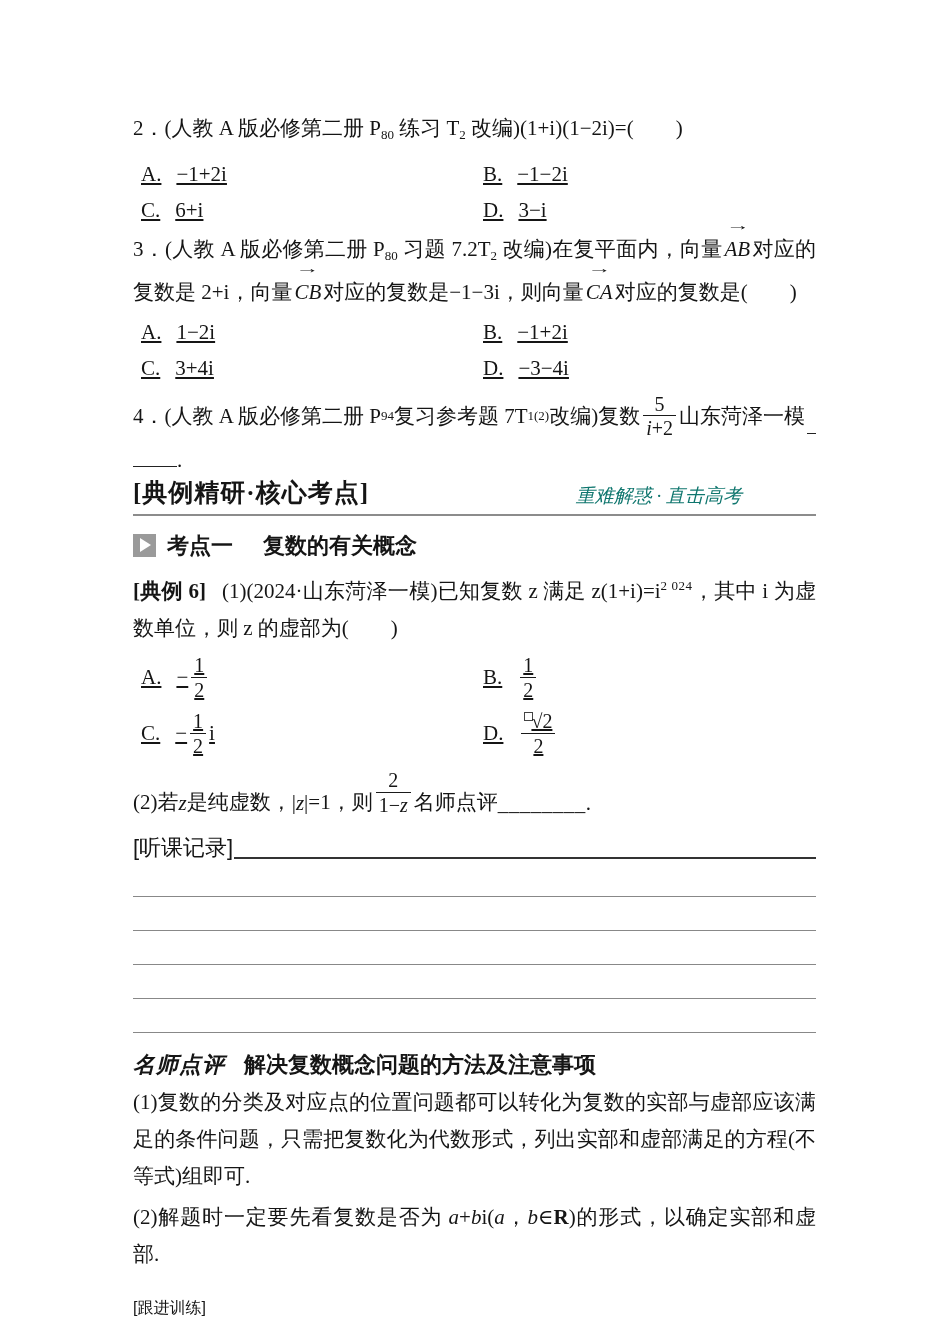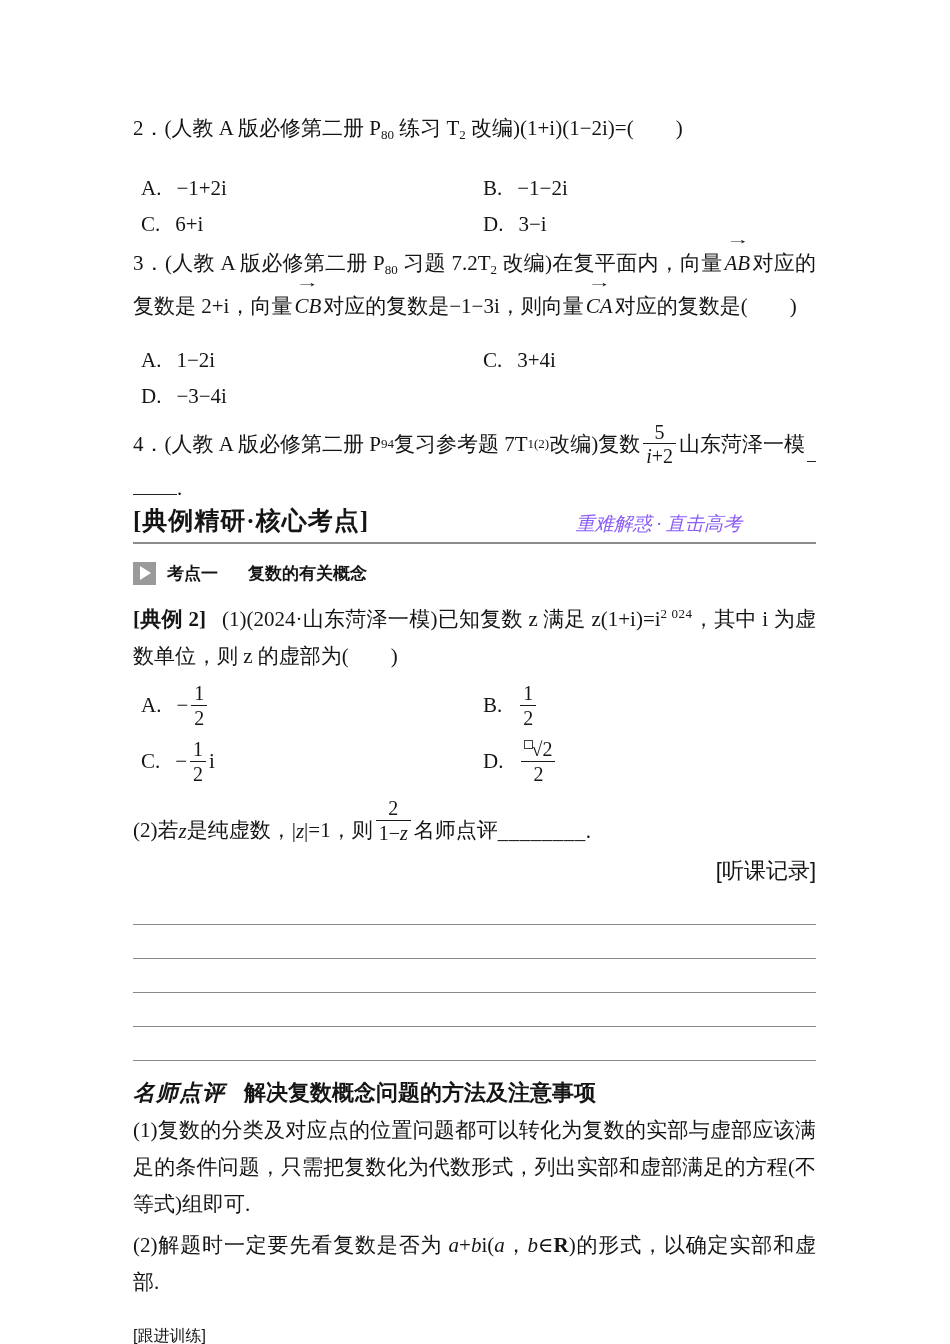--- a/index.html
+++ b/index.html
@@ -10,21 +10,21 @@
     font-size:21px;
   }
   .page { padding:110px 134px 30px 133px; }
 
   .stem { line-height:37px; margin:0; text-align:justify; }
   .sub { font-size:13px; vertical-align:-4px; }
   .sup { font-size:13px; vertical-align:8px; letter-spacing:0.5px; }
   .it  { font-style:italic; }
 
   
-  .opts { display:grid; grid-template-columns:342px 1fr; padding-left:8px; line-height:36px; margin:17px 0 3px; }
+  .opts { display:grid; grid-template-columns:342px 1fr; padding-left:8px; line-height:36px; margin:3px 0 3px;text-decoration:underline; }
   .opt-label { margin-right:15px; }
 
   
   .vec { font-style:italic; position:relative; display:inline-block; padding:0 2px; }
   .vec .arr { position:absolute; top:-12px; left:0; width:100%; text-align:center;
               font-style:normal; font-size:14px; line-height:1; transform:scaleX(1.7); }
 
   
   .frac { display:inline-flex; flex-direction:column; text-align:center; vertical-align:middle;
           margin:0 3px; font-size:20px; line-height:1.12; }
@@ -34,43 +34,43 @@
   
   .q4-line1 { display:flex; align-items:center; white-space:nowrap; height:52px; margin-top:4px; }
   .fill-line { flex:1; border-bottom:1.9px solid #222; align-self:flex-end; margin:0 0 8px 2px; }
   .q4-line2 { height:34px; line-height:34px; }
   .blank-short { display:inline-block; width:44px; border-bottom:1.9px solid #222; height:24px; }
 
   
   .sec-header { display:flex; justify-content:space-between; align-items:flex-end;
                 border-bottom:2px solid #8c8c8c; padding-bottom:5px; }
   .sec-title { font-weight:bold; font-size:25px; letter-spacing:1px; }
-  .sec-sub { font-style:italic; font-size:19px; color:#8b5cf6; margin-right:74px; }
+  .sec-sub { font-style:italic; font-size:19px; color:#0f766e; margin-right:74px; }
 
   
   .topic-row { margin-top:16px; height:27px; display:flex; align-items:center;
-               font-family:"Liberation Sans","DejaVu Sans",sans-serif; font-weight:bold; font-size:17px; }
+               font-family:"Liberation Sans","DejaVu Sans",sans-serif; font-weight:bold; font-size:22px; }
   .marker { width:23px; height:23px; background:#9a9a9a; position:relative; margin-right:11px; flex:0 0 auto; }
   .marker .tri { position:absolute; left:7px; top:4px; width:0; height:0;
                  border-left:11px solid #ffffff; border-top:7.5px solid transparent; border-bottom:7.5px solid transparent; }
   .topic-name { margin-right:30px; }
 
   .ex-stem { margin-top:8px; }
   .ex-label { font-weight:bold; margin-right:16px; }
 
   .opts-frac { line-height:normal; row-gap:3px; margin-top:4px; }
   .opts-frac .opt { height:53px; display:flex; align-items:center; }
   .rad-box { display:inline-block; width:7px; height:7px; border:1.2px solid #444; margin:0 -2px 0 0; vertical-align:7px; }
 
   .part2-line { display:flex; align-items:flex-end; white-space:nowrap; height:52px; margin-top:4px; }
   .blank-text { letter-spacing:0.5px; }
 
   
   .notes-row { display:flex; align-items:flex-end; margin-top:12px; height:35px;
-               font-family:"Liberation Sans","DejaVu Sans",sans-serif; font-size:22px;flex-direction:column; }
+               font-family:"Liberation Sans","DejaVu Sans",sans-serif; font-size:22px; }
   .notes-line { flex:1; border-bottom:2px solid #333; margin:0 0 4px 1px; }
   .ruled-line { height:33px; border-bottom:1.6px solid #888; }
 
   
   .comment-head { margin-top:17px; height:30px; display:flex; align-items:center;
                   font-family:"Liberation Sans","DejaVu Sans",sans-serif; font-weight:bold; font-size:22px; }
   .comment-badge { font-style:italic; margin-right:19px; letter-spacing:1px; }
   .cpara { text-align:justify; line-height:37px; margin:4px 0 0; }
   .bold { font-weight:bold; }
 
@@ -88,20 +88,21 @@
       <div class="opt"><span class="opt-label">B.</span><span>−1−2i</span></div>
       <div class="opt"><span class="opt-label">C.</span><span>6+i</span></div>
       <div class="opt"><span class="opt-label">D.</span><span>3−i</span></div>
     </div>
   </section>
 
   <section>
     <p class="stem"><span>3．(人教 A 版必修第二册 P</span><span class="sub">80</span><span> 习题 7.2T</span><span class="sub">2</span><span> 改编)在复平面内，向量</span><span class="vec"><span class="arr">→</span><span>AB</span></span><span>对应的复数是 2+i，向量</span><span class="vec"><span class="arr">→</span><span>CB</span></span><span>对应的复数是−1−3i，则向量</span><span class="vec"><span class="arr">→</span><span>CA</span></span><span>对应的复数是(　　)</span></p>
     <div class="opts">
       <div class="opt"><span class="opt-label">A.</span><span>1−2i</span></div>
+      <div class="opt"><span class="opt-label">B.</span><span>−1+2i</span></div>
       <div class="opt"><span class="opt-label">C.</span><span>3+4i</span></div>
       <div class="opt"><span class="opt-label">D.</span><span>−3−4i</span></div>
     </div>
   </section>
 
   <section>
     <div class="q4-line1">
         <span>4．(人教 A 版必修第二册 P</span>
         <span class="sub">94</span>
         <span> 复习参考题 7T</span>
@@ -124,21 +125,21 @@
 
   <div class="topic-row">
     <span class="marker">
         <span class="tri"></span>
       </span>
     <span class="topic-name">考点一</span>
     <span class="topic-title">复数的有关概念</span>
   </div>
 
   <section>
-    <p class="stem ex-stem"><span class="ex-label">[典例 2]</span><span>(1)(2024·山东菏泽一模)已知复数 z 满足 z(1+i)=i</span><span class="sup">2 024</span><span>，其中 i 为虚数单位，则 z 的虚部为(　　)</span></p>
+    <p class="stem ex-stem"><span class="ex-label">[典例 6]</span><span>(1)(2024·山东菏泽一模)已知复数 z 满足 z(1+i)=i</span><span class="sup">2 024</span><span>，其中 i 为虚数单位，则 z 的虚部为(　　)</span></p>
     <div class="opts opts-frac">
       <div class="opt">
           <span class="opt-label">A.</span>
           <span>−</span>
           <span class="frac">
             <span class="num">1</span>
             <span class="den">2</span>
           </span>
           <span></span>
         </div>

